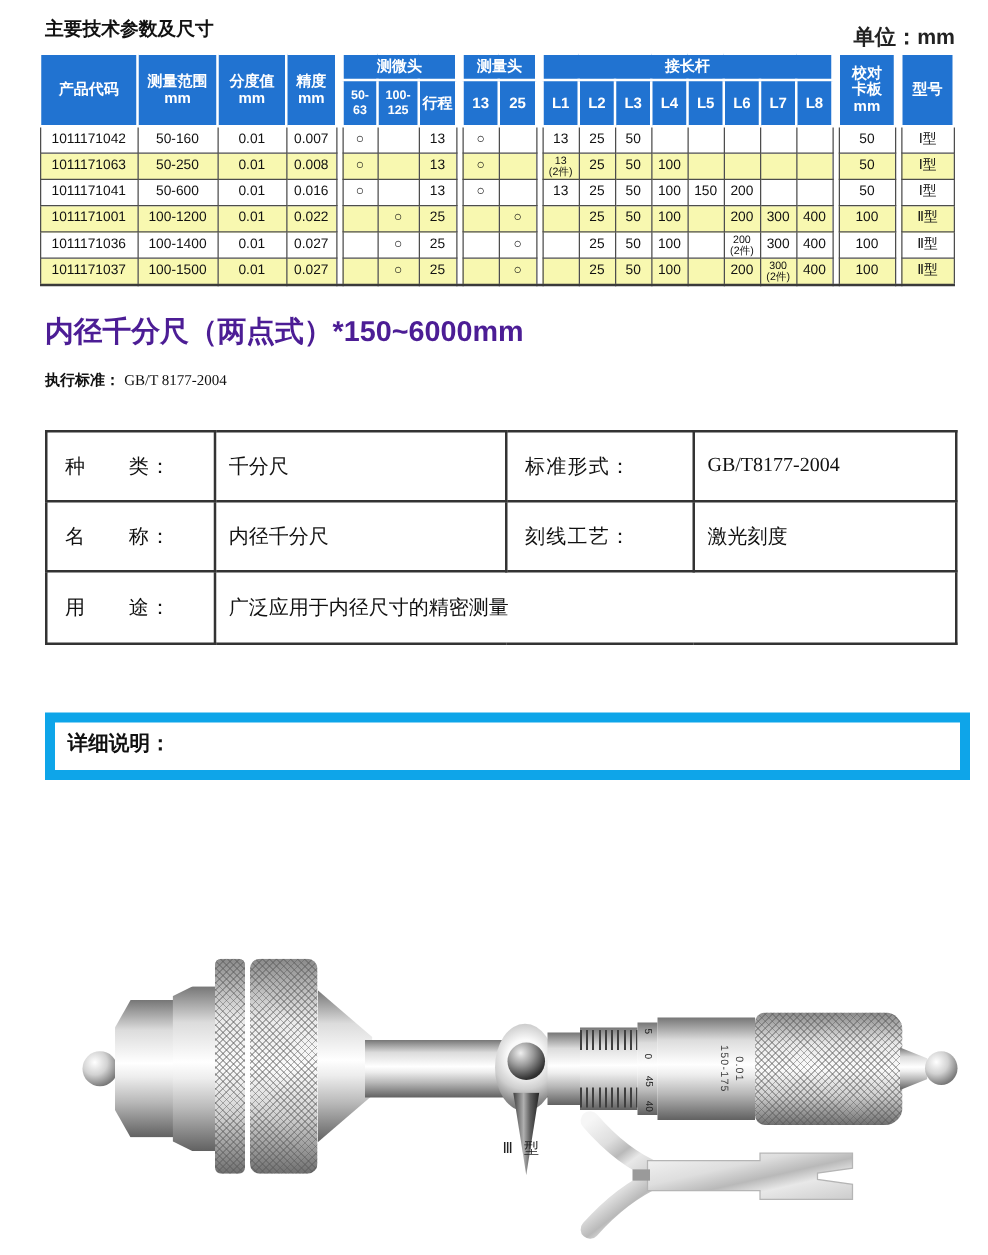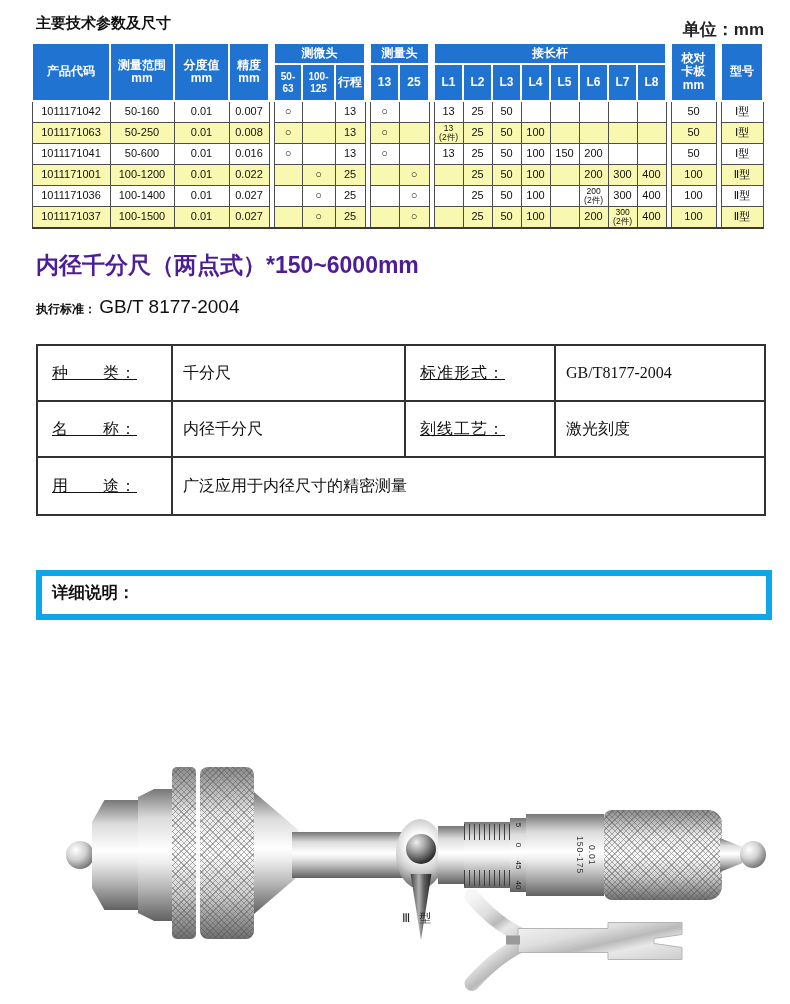--- a/index.html
+++ b/index.html
@@ -21,33 +21,33 @@
   table.tech th.sp, table.tech td.sp{background:#fff !important;border-top:none !important;border-bottom:none !important;border-left:none;border-right:none;padding:0;}
   table.tech td{border:1px solid #4d4d4d;height:20px;padding:0;text-align:center;
                 font-size:11px;line-height:1.05;white-space:pre-line;color:#111;vertical-align:middle;}
   table.tech tbody tr:nth-child(even) td{background:#f8f8b0;}
   table.tech td.tiny{font-size:8.5px;}
 
   
   .heading{position:absolute;left:36px;top:250px;font-size:23px;font-weight:bold;color:#4c1d95;}
   .std-line{position:absolute;left:36px;top:296px;font-size:12px;color:#111;}
   .std-line .lbl{font-weight:bold;font-size:12px;}
-  .std-line .val{font-size:19px;}
+  .std-line .val{font-size:12px;font-family:Liberation Serif, serif;}
 
   
   table.spec{position:absolute;left:36px;top:344px;width:728px;border-collapse:collapse;table-layout:fixed;
              font-family:"Liberation Serif",serif;}
   table.spec td{border:2px solid #333;font-size:16px;color:#111;vertical-align:middle;padding:2px 10px;}
-  table.spec td.k{padding-left:14px;letter-spacing:1px;text-decoration:underline;}
+  table.spec td.k{padding-left:14px;letter-spacing:1px;}
   table.spec tr.r1 td,table.spec tr.r2 td{height:50px;}
   table.spec tr.r3 td{height:54px;}
   table.spec tr.r4 td{height:52px;}
 
   
-  .desc{position:absolute;left:36px;top:570px;width:704px;border:6px solid #0ea5e9;background:#fff;
+  .desc{position:absolute;left:36px;top:570px;width:704px;border:8px solid #0ea5e9;background:#fff;
         padding:4px 10px 8px 10px;font-family:"Liberation Serif",serif;}
   .desc h3{margin:2px 0 2px 0;font-size:16.5px;color:#111;}
   .desc p{margin:0;font-size:16.5px;line-height:1.62;color:#111;text-align:justify;}
 
   
   .fig{position:absolute;left:30px;top:722px;width:745px;height:282px;}
   .fig .part{position:absolute;}
   .metal{background:linear-gradient(to bottom,#767676 0%,#dcdcdc 22%,#ffffff 46%,#ededed 56%,#b9b9b9 74%,#616161 100%);}
   .knurl{background:
      repeating-linear-gradient(45deg,rgba(90,90,90,.45) 0 1px,rgba(255,255,255,0) 1px 4px),

